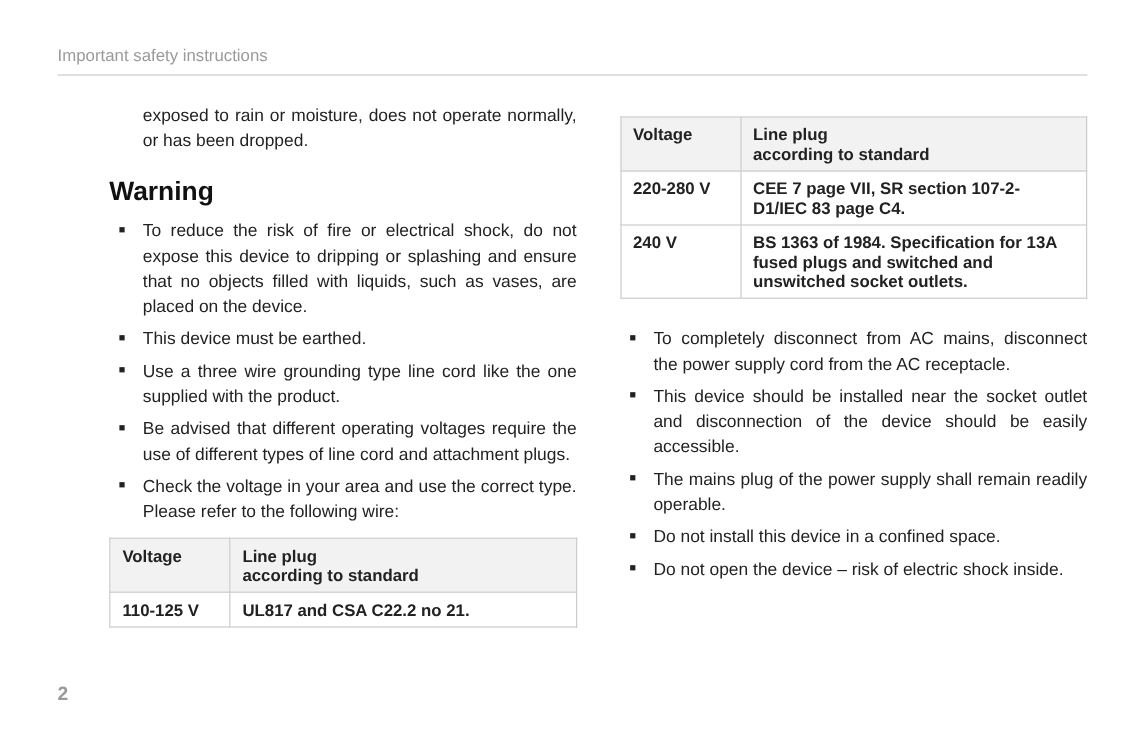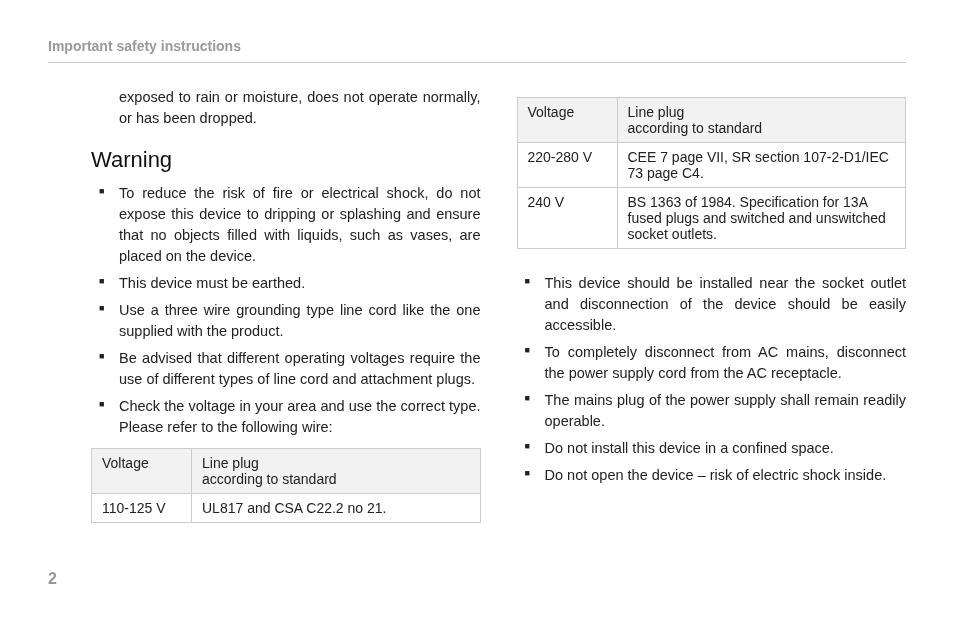--- a/index.html
+++ b/index.html
@@ -7,21 +7,21 @@
       width: 954px;
       height: 618px;
       background: #fff;
       font-family: Arial, Helvetica, sans-serif;
       color: #222;
       position: relative;
       padding: 38px 48px 30px 48px;
     }
     .header-title {
       font-size: 14px;
-      font-weight: bold;
+      font-weight: normal;
       color: #9a9a9a;
       margin-bottom: 8px;
     }
     .header-rule {
       border: none;
       border-top: 1px solid #ccc;
       margin-bottom: 24px;
     }
     .columns {
       display: flex;
@@ -35,21 +35,21 @@
     .continued-text {
       font-size: 14.5px;
       line-height: 1.45;
       color: #222;
       margin-left: 28px;
       margin-bottom: 18px;
       text-align: justify;
     }
     .warning-heading {
       font-size: 22px;
-      font-weight: normal;
+      font-weight: bold;
       color: #111;
       margin-bottom: 10px;
     }
     ul.bullets {
       list-style: none;
       padding: 0;
     }
     ul.bullets li {
       position: relative;
       padding-left: 28px;
@@ -72,21 +72,21 @@
       border-collapse: collapse;
       margin-top: 10px;
       font-size: 14px;
     }
     table.voltage-table th,
     table.voltage-table td {
       border: 1px solid #ccc;
       padding: 6px 10px;
       text-align: left;
       vertical-align: top;
-      font-weight: normal;
+      font-weight: bold;
       color: #222;
     }
     table.voltage-table th {
       background: #f2f2f2;
     }
     table.voltage-table th:first-child,
     table.voltage-table td:first-child {
       width: 100px;
     }
     .col2-table {
@@ -148,32 +148,32 @@
           <th>Voltage</th>
           <th>
             <span>Line plug</span><br>
             <span>according to standard</span>
           </th>
         </tr>
       </thead>
       <tbody>
         <tr>
           <td>220-280 V</td>
-          <td>CEE 7 page VII, SR section 107-2-D1/IEC 73 page C4.</td>
+          <td>CEE 7 page VII, SR section 107-2-D1/IEC 83 page C4.</td>
         </tr>
         <tr>
           <td>240 V</td>
           <td>BS 1363 of 1984. Specification for 13A fused plugs and switched and unswitched socket outlets.</td>
         </tr>
       </tbody>
     </table>
 
     <ul class="bullets">
+      <li>To completely disconnect from AC mains, disconnect the power supply cord from the AC receptacle.</li>
       <li>This device should be installed near the socket outlet and disconnection of the device should be easily accessible.</li>
-      <li>To completely disconnect from AC mains, disconnect the power supply cord from the AC receptacle.</li>
       <li>The mains plug of the power supply shall remain readily operable.</li>
       <li>Do not install this device in a confined space.</li>
       <li>Do not open the device – risk of electric shock inside.</li>
     </ul>
   </div>
 
 </div>
 
 <div class="page-number">2</div>
 

